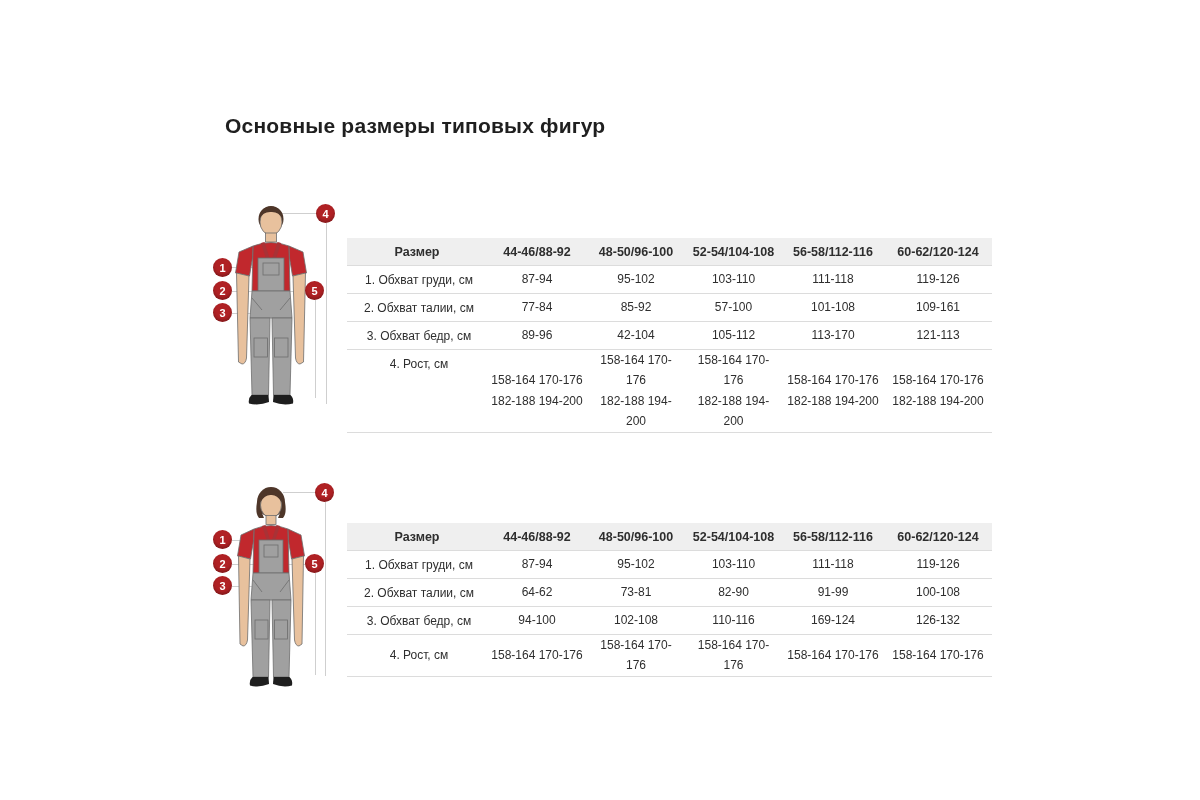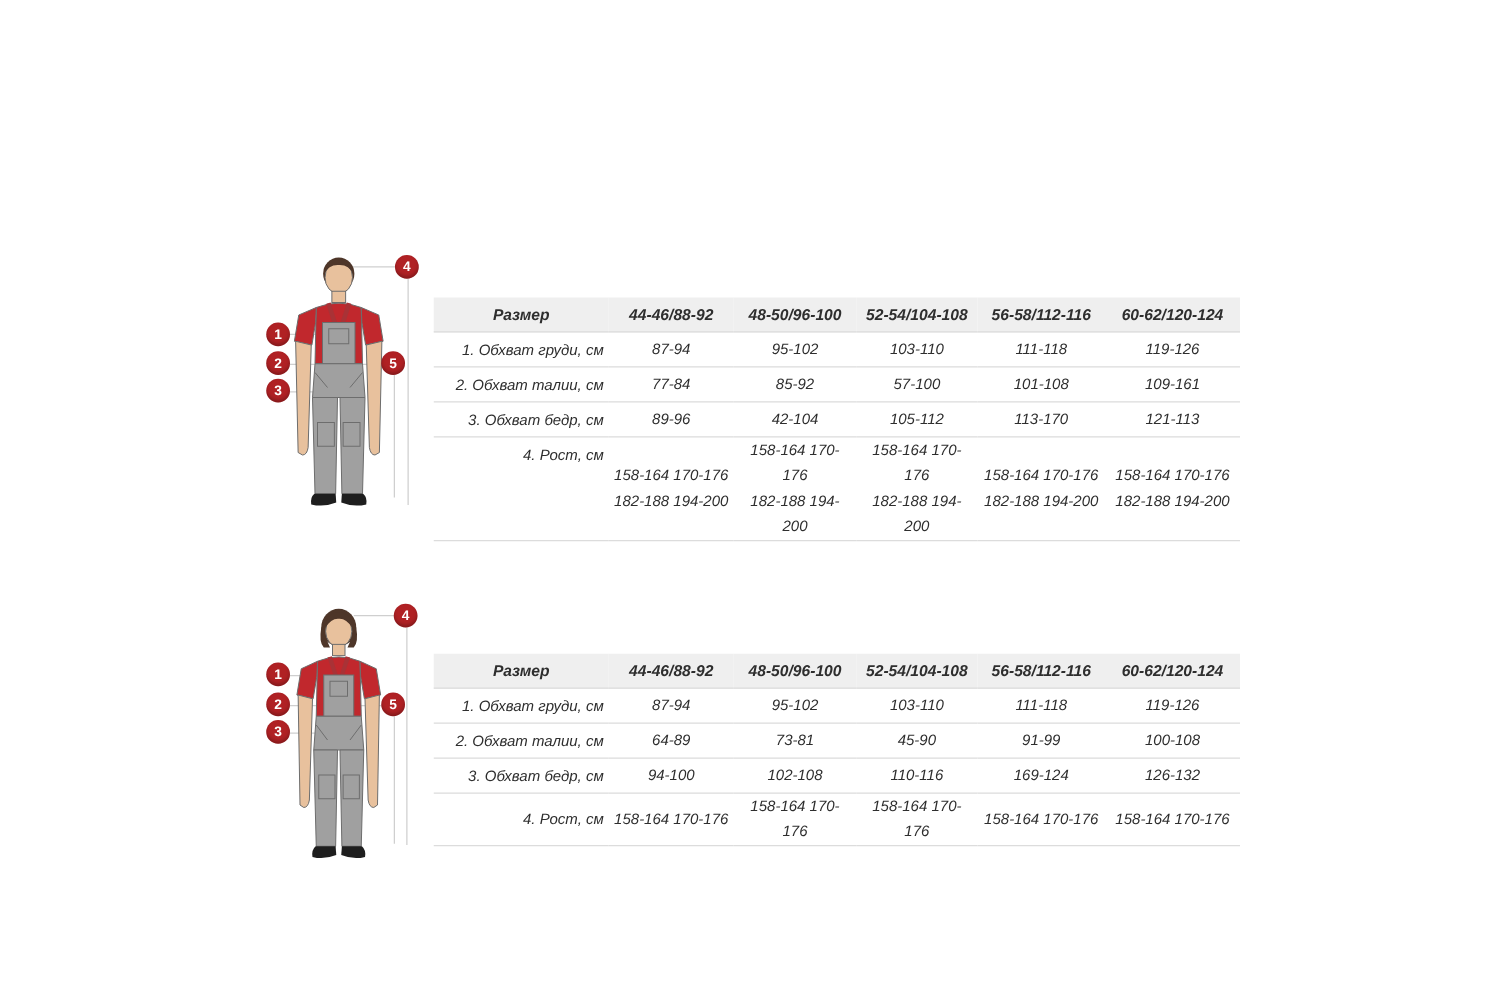--- a/index.html
+++ b/index.html
@@ -22,47 +22,48 @@
   }
   
   .size-table{
     position:absolute;left:347px;width:645px;border-collapse:collapse;table-layout:fixed;
     font-size:12px;color:var(--text-dark);
   }
   .size-table.t1{top:238px;}
   .size-table.t2{top:523px;}
   .size-table th,.size-table td{
     padding:0 4px;border-bottom:1px solid var(--border-gray);
-    text-align:center;vertical-align:middle;font-weight:normal;font-style:italic;
+    text-align:center;vertical-align:middle;font-weight:normal;
   }
   .size-table thead th{
     background:var(--header-bg);font-weight:bold;font-size:12.5px;height:27px;
   }
   .size-table td{height:27px;}
-  .size-table .row-label{text-align:right;padding-left:8px;}
+  .size-table .row-label{text-align:center;padding-left:8px;}
   .size-table .tall td{height:54px;}
   .size-table .mid td{height:30px;}
   .num{white-space:pre-line;line-height:1.7;}
   
   .marker{
     position:absolute;width:19px;height:19px;border-radius:50%;
     background:var(--marker-red);color:#fff;font-size:11px;font-weight:bold;
     display:flex;align-items:center;justify-content:center;
     box-shadow:inset 0 -2px 3px rgba(0,0,0,.25);z-index:3;
   }
   .hline,.vline{position:absolute;background:var(--line-gray);z-index:1;}
   .hline{height:1px;}
   .vline{width:1px;}
   .figure-svg{position:absolute;z-index:2;}
 </style>
 </head>
 <body>
 
 <div class="page">
 
+  <h1 class="title">Основные размеры типовых фигур</h1>
 
   <svg class="figure-svg" style="left:206px;top:198px;" width="130" height="214" viewBox="0 0 130 214">
     <g stroke="#6d6d6d" stroke-width="0.8">
       <ellipse cx="65" cy="21" rx="12.5" ry="13" fill="#4e3629" stroke="none"></ellipse>
       <ellipse cx="65" cy="24" rx="11" ry="13" fill="#e8c19d"></ellipse>
       <path d="M53.5,21 Q54,9 65,8.5 Q76,9 76.5,21 Q73,13.5 65,14 Q57,13.5 53.5,21 Z" fill="#4e3629" stroke="none"></path>
       <rect x="59.5" y="35" width="11" height="9" fill="#e8c19d"></rect>
       <path d="M47,48 Q65,41 83,48 L84,93 L46,93 Z" fill="#c1282d"></path>
       <path d="M47,48 L33,54 L29.5,75 L43.5,78 L46.5,60 Z" fill="#c1282d"></path>
       <path d="M83,48 L97,54 L100.5,75 L86.5,78 L83.5,60 Z" fill="#c1282d"></path>
@@ -224,23 +225,23 @@
       <tr>
         <td class="row-label">1. Обхват груди, см</td>
         <td class="num">87-94</td>
         <td class="num">95-102</td>
         <td class="num">103-110</td>
         <td class="num">111-118</td>
         <td class="num">119-126</td>
       </tr>
       <tr>
         <td class="row-label">2. Обхват талии, см</td>
-        <td class="num">64-89</td>
+        <td class="num">64-62</td>
         <td class="num">73-81</td>
-        <td class="num">45-90</td>
+        <td class="num">82-90</td>
         <td class="num">91-99</td>
         <td class="num">100-108</td>
       </tr>
       <tr>
         <td class="row-label">3. Обхват бедр, см</td>
         <td class="num">94-100</td>
         <td class="num">102-108</td>
         <td class="num">110-116</td>
         <td class="num">169-124</td>
         <td class="num">126-132</td>

